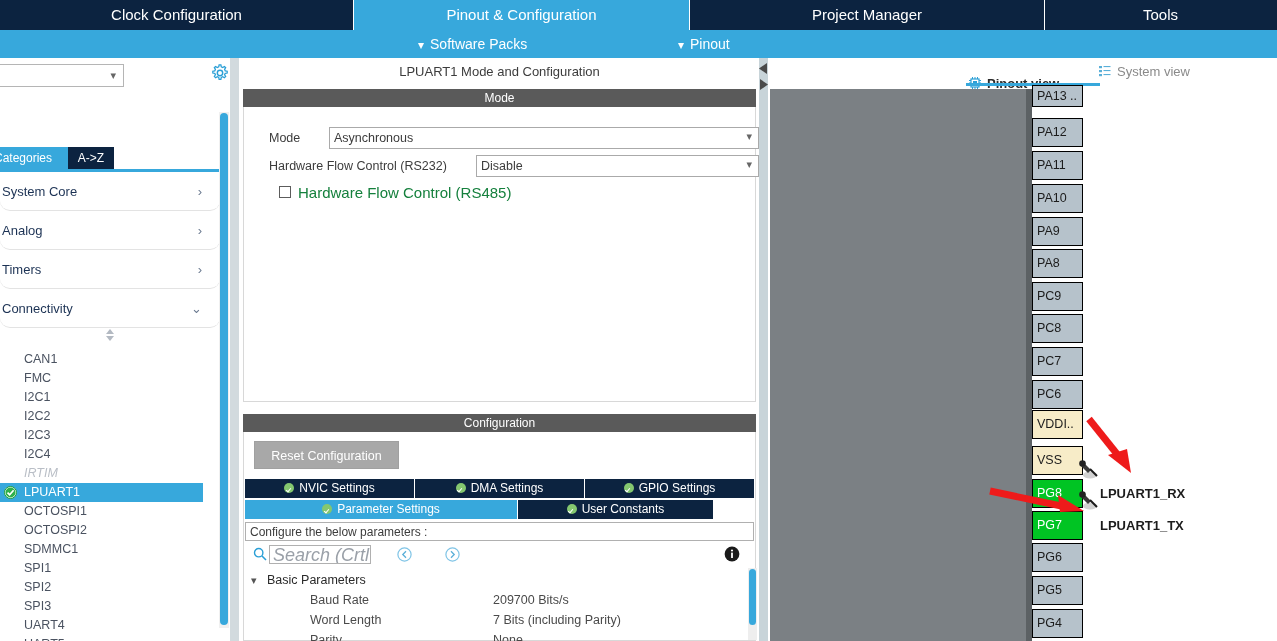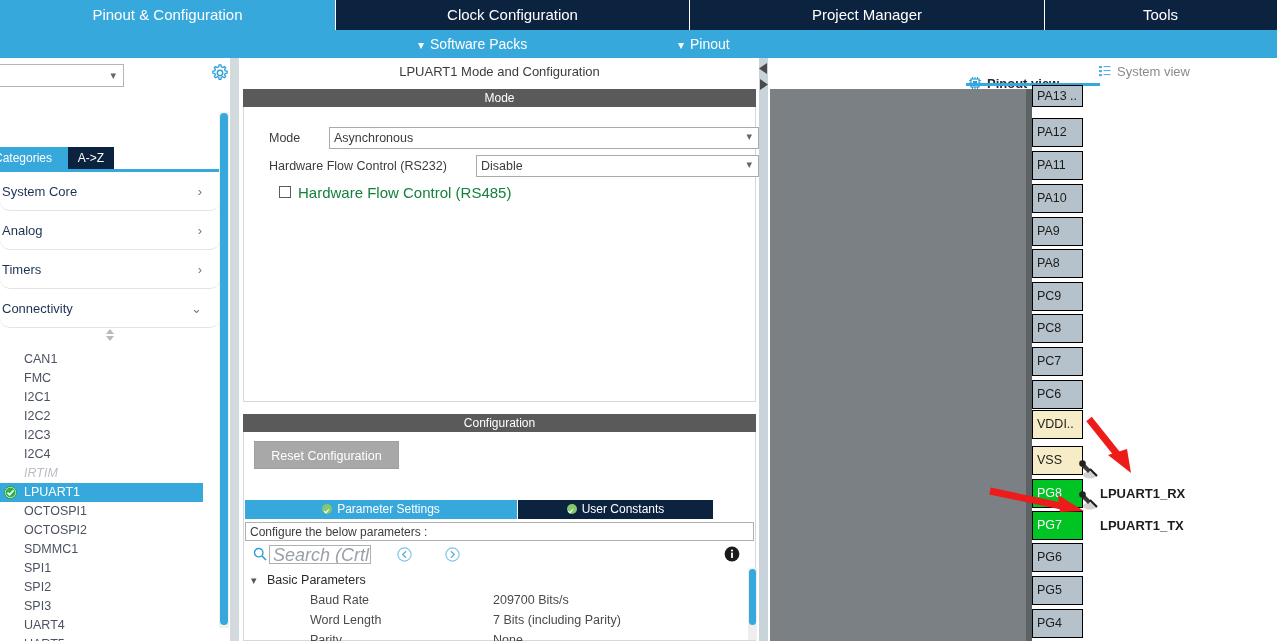--- a/index.html
+++ b/index.html
@@ -290,25 +290,25 @@
   }
   .pushpin { position: absolute; width: 26px; height: 26px; }
   .redarrow { position: absolute; }
 </style>
 </head>
 <body>
 
 <div id="app">
 
   <div class="maintabs">
+    <div class="maintab" style="width:354px">
+      <span>Clock Configuration</span>
+    </div>
     <div class="maintab active" style="width:336px">
       <span>Pinout &amp; Configuration</span>
-    </div>
-    <div class="maintab" style="width:354px">
-      <span>Clock Configuration</span>
     </div>
     <div class="maintab" style="width:355px">
       <span>Project Manager</span>
     </div>
     <div class="maintab" style="width:231px;border-right:none">
       <span>Tools</span>
     </div>
   </div>
 
   <div class="subbar">
@@ -425,20 +425,31 @@
       <div class="chk-row" style="left:35px; top:77px; width:400px;">
         <span class="chk-box"></span>
         <span class="chk-label">Hardware Flow Control (RS485)</span>
       </div>
     </div>
 
     <div class="section-header" id="config-header">Configuration</div>
     <div class="config-body">
       <div class="reset-btn">Reset Configuration</div>
 
+      <div class="tabrow1">
+        <div class="ctab" style="width:170px">
+          <span class="dot"></span><span>NVIC Settings</span>
+        </div>
+        <div class="ctab" style="width:170px">
+          <span class="dot"></span><span>DMA Settings</span>
+        </div>
+        <div class="ctab" style="width:169px;border-right:none">
+          <span class="dot"></span><span>GPIO Settings</span>
+        </div>
+      </div>
 
       <div class="tabrow2">
         <div class="ctab active" style="width:273px">
           <span class="dot"></span><span>Parameter Settings</span>
         </div>
         <div class="ctab" style="width:195px;border-right:none">
           <span class="dot"></span><span>User Constants</span>
         </div>
       </div>
 

